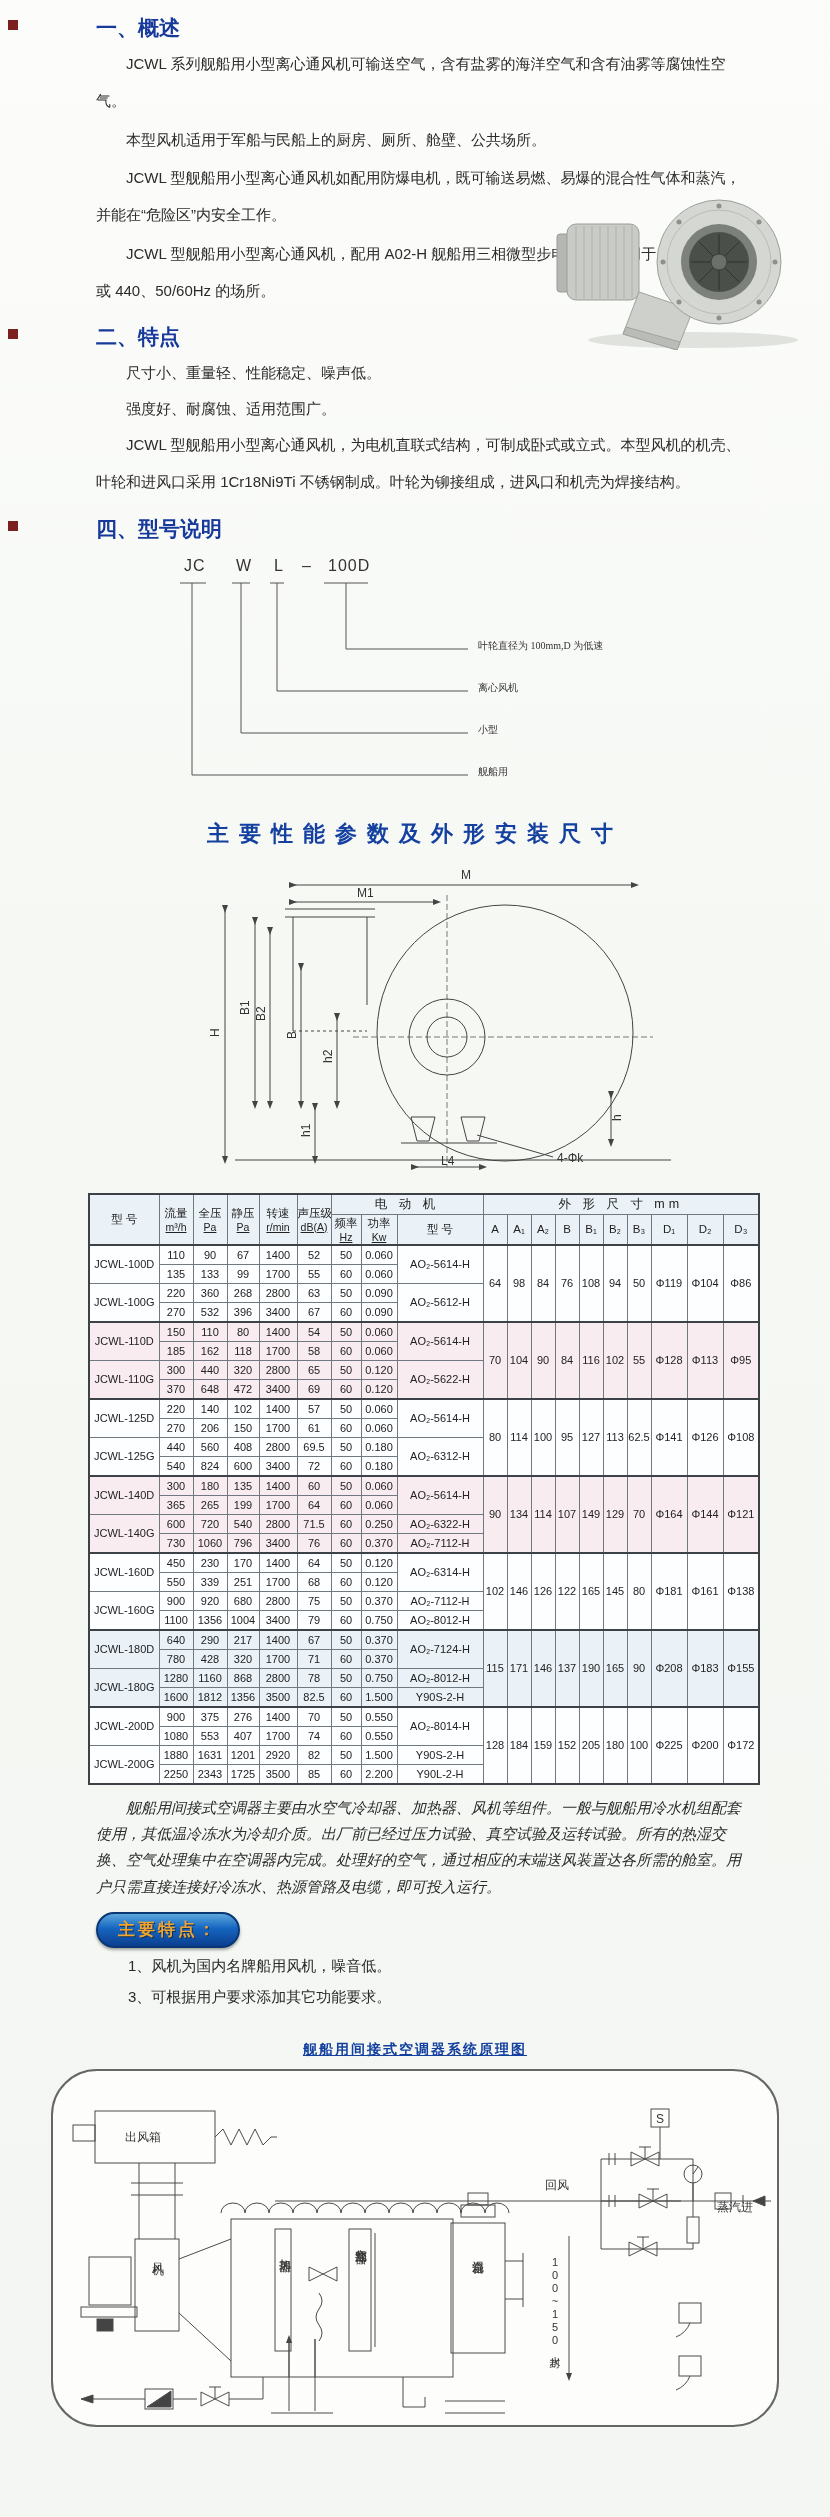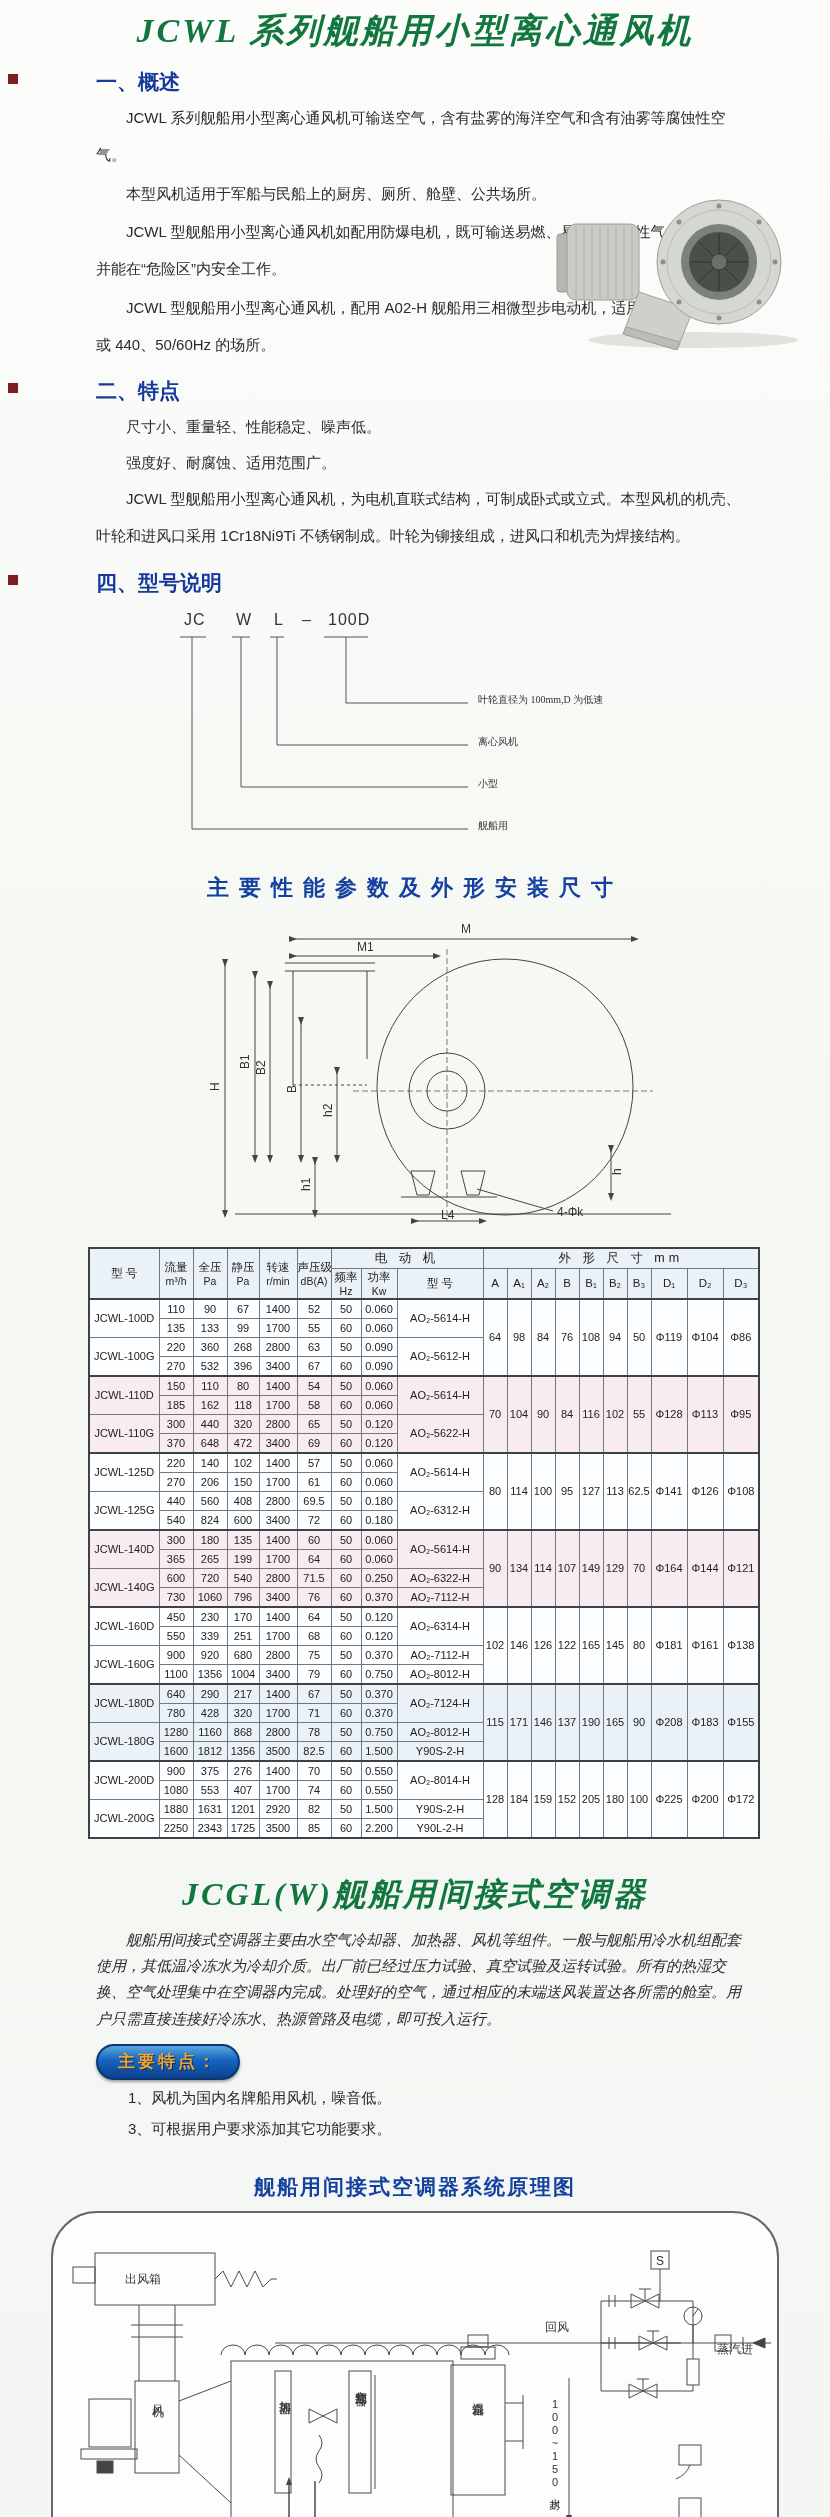--- a/index.html
+++ b/index.html
@@ -7,60 +7,59 @@
         background:linear-gradient(180deg,#fcfdfb 0%,#f6f8f4 40%,#f3f6f2 100%);
         font-family:"Liberation Sans","DejaVu Sans",sans-serif;color:#2b2b2b;overflow:hidden;}
   .doc-title{font-family:"Liberation Serif","DejaVu Serif",serif;font-style:italic;font-weight:bold;
         color:#12763f;text-align:center;font-size:34px;letter-spacing:3px;padding-top:8px;margin:0;}
   .sec-head{position:relative;color:#16399b;font-weight:bold;font-size:21px;margin:14px 0 4px 96px;font-family:Liberation Mono, monospace;}
   .sec-marker{position:absolute;left:-88px;top:6px;width:10px;height:10px;background:#7c1f1f;display:inline-block;}
   .para{font-size:15px;line-height:2.45;margin:0 88px 2px 96px;text-indent:2em;}
   .tight{line-height:1.75;font-style:italic;}
   .feat-item{font-size:15px;line-height:2.4;margin:0 88px 0 96px;text-indent:2em;}
   .center-head{color:#1441a0;font-weight:bold;font-size:22px;text-align:center;letter-spacing:10px;margin:26px 0 6px 0;}
-  .sub-head{color:#1441a0;font-weight:bold;font-size:21px;text-align:center;letter-spacing:2px;margin:28px 0 10px 0;}
+  .sub-head{color:#1441a0;font-weight:bold;font-size:14px;text-align:center;letter-spacing:2px;margin:28px 0 10px 0;text-decoration:underline;}
   .fan-photo{position:absolute;left:543px;top:188px;width:272px;height:162px;}
   .model-diagram{position:relative;width:660px;height:238px;margin:12px 0 0 96px;}
   .model-diagram .code{position:absolute;top:2px;font-size:16px;color:#333;letter-spacing:1px;}
   .model-diagram .lbl{position:absolute;font-size:10px;color:#333;white-space:nowrap;font-family:Liberation Serif, serif;}
   .dim-drawing{display:block;margin:6px auto 0 auto;}
   
   .spec-wrap{margin:18px 0 0 88px;}
   table.spec{border-collapse:collapse;table-layout:fixed;width:670px;background:#fdfeff;
         font-size:11px;color:#222;}
   table.spec th,table.spec td{border:1px solid #707880;text-align:center;padding:1px 0;height:16px;
         overflow:hidden;white-space:nowrap;}
   table.spec{border:2px solid #3c4248;}
   table.spec thead th{background:#eaf2f8;font-weight:normal;font-size:11.5px;}
   table.spec thead .big{font-size:12.5px;letter-spacing:4px;}
   table.spec td.model-cell{font-size:11px;}
   table.spec td.motor-cell{font-size:11px;}
   tr.g-top td{border-top:2px solid #3c4248;}
   tr.tint-pink td{background:#f8ecf1;}
   tr.tint-blue td{background:#eaf2f8;}
-  .unit{display:block;font-size:10.5px;}
+  .unit{display:block;font-size:10.5px;text-decoration:underline;}
   
   .badge{position:relative;display:inline-block;margin:10px 0 2px 96px;padding:4px 20px 5px 20px;
         background:linear-gradient(180deg,#5aa7dc 0%,#1565c0 45%,#0b3f8f 100%);
         border:2px solid #0a3674;border-radius:18px;color:#f0a430;font-weight:bold;font-size:17px;
         letter-spacing:3px;text-shadow:1px 1px 0 #083060;box-shadow:0 2px 3px rgba(0,0,0,.35);}
   .ac-feat{font-size:15px;line-height:2.1;margin:0 88px 0 128px;}
   
   .schematic-box{position:relative;width:724px;height:354px;margin:6px auto 0 auto;
         border:2px solid #666;border-radius:46px;background:#fdfefc;}
   .ov{position:absolute;font-size:12px;color:#333;white-space:nowrap;}
   .vtext{writing-mode:vertical-rl;text-orientation:upright;letter-spacing:1px;}
   svg text{font-family:"Liberation Sans","DejaVu Sans",sans-serif;}
 </style>
 </head>
 <body>
 
 <div class="page">
 
-  <h1 class="doc-title">JCWL 系列舰船用小型离心通风机</h1>
 
   <div class="sec-head">
     <span class="sec-marker"></span>
     <span>一、概述</span>
   </div>
   <p class="para">JCWL 系列舰船用小型离心通风机可输送空气，含有盐雾的海洋空气和含有油雾等腐蚀性空气。</p>
   <p class="para">本型风机适用于军船与民船上的厨房、厕所、舱壁、公共场所。</p>
   <p class="para">JCWL 型舰船用小型离心通风机如配用防爆电机，既可输送易燃、易爆的混合性气体和蒸汽，并能在“危险区”内安全工作。</p>
   <p class="para">JCWL 型舰船用小型离心通风机，配用 A02-H 舰船用三相微型步电动机，适用于 380V/ 220V 或 440、50/60Hz 的场所。</p>
 
@@ -601,21 +600,20 @@
             <td>3500</td>
             <td>85</td>
             <td>60</td>
             <td>2.200</td>
             <td class="motor-cell">Y90L-2-H</td>
           </tr>
         </tbody>
     </table>
   </div>
 
-  <h1 class="doc-title" style="font-size:32px;margin-top:26px">JCGL(W)舰船用间接式空调器</h1>
 
   <p class="para tight" style="margin-top:10px">舰船用间接式空调器主要由水空气冷却器、加热器、风机等组件。一般与舰船用冷水机组配套使用，其低温冷冻水为冷却介质。出厂前已经过压力试验、真空试验及运转试验。所有的热湿交换、空气处理集中在空调器内完成。处理好的空气，通过相应的末端送风装置达各所需的舱室。用户只需直接连接好冷冻水、热源管路及电缆，即可投入运行。</p>
 
   <div class="badge">主要特点：</div>
 
   <p class="ac-feat">1、风机为国内名牌船用风机，噪音低。</p>
   <p class="ac-feat">3、可根据用户要求添加其它功能要求。</p>
 
   <div class="sub-head">舰船用间接式空调器系统原理图</div>
 

